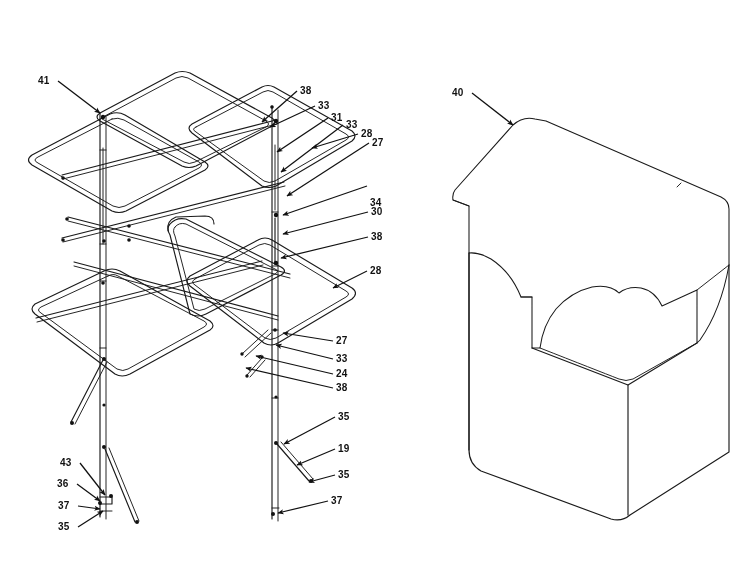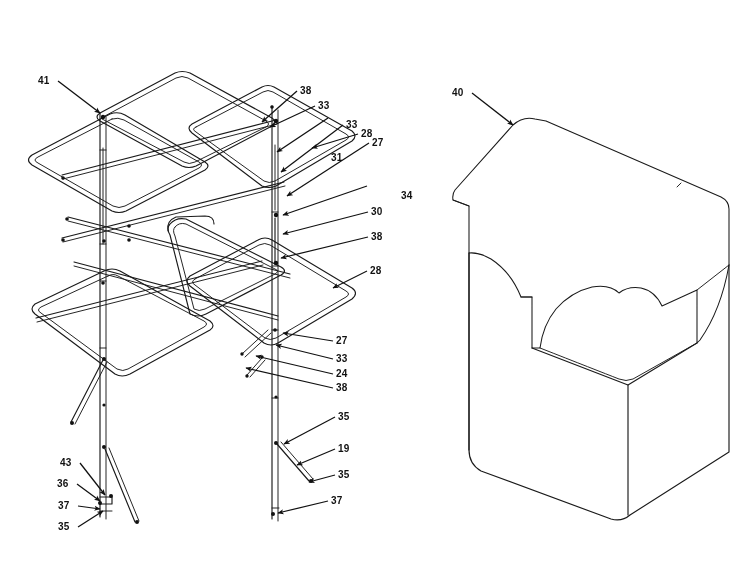--- a/index.html
+++ b/index.html
@@ -390,25 +390,25 @@
         <line x1="78" y1="527" x2="103" y2="511" class="leader" marker-end="url(#arrowhead)"></line>
         <line x1="472" y1="93" x2="513" y2="125" class="leader" marker-end="url(#arrowhead)"></line>
       </g>
 
   </svg>
 
   <div id="label-layer">
       <div class="ref-label" style="left: 38px; top: 76px;">41</div>
       <div class="ref-label" style="left: 300px; top: 86px;">38</div>
       <div class="ref-label" style="left: 318px; top: 101px;">33</div>
-      <div class="ref-label" style="left: 331px; top: 113px; margin-top: 40px;">31</div>
+      <div class="ref-label" style="left: 331px; top: 113px;">31</div>
       <div class="ref-label" style="left: 346px; top: 120px;">33</div>
       <div class="ref-label" style="left: 361px; top: 129px;">28</div>
       <div class="ref-label" style="left: 372px; top: 138px;">27</div>
-      <div class="ref-label" style="left: 370px; top: 191px; margin-left: 31px;">34</div>
+      <div class="ref-label" style="left: 370px; top: 198px;">34</div>
       <div class="ref-label" style="left: 371px; top: 207px;">30</div>
       <div class="ref-label" style="left: 371px; top: 232px;">38</div>
       <div class="ref-label" style="left: 370px; top: 266px;">28</div>
       <div class="ref-label" style="left: 336px; top: 336px;">27</div>
       <div class="ref-label" style="left: 336px; top: 354px;">33</div>
       <div class="ref-label" style="left: 336px; top: 369px;">24</div>
       <div class="ref-label" style="left: 336px; top: 383px;">38</div>
       <div class="ref-label" style="left: 338px; top: 412px;">35</div>
       <div class="ref-label" style="left: 338px; top: 444px;">19</div>
       <div class="ref-label" style="left: 338px; top: 470px;">35</div>

